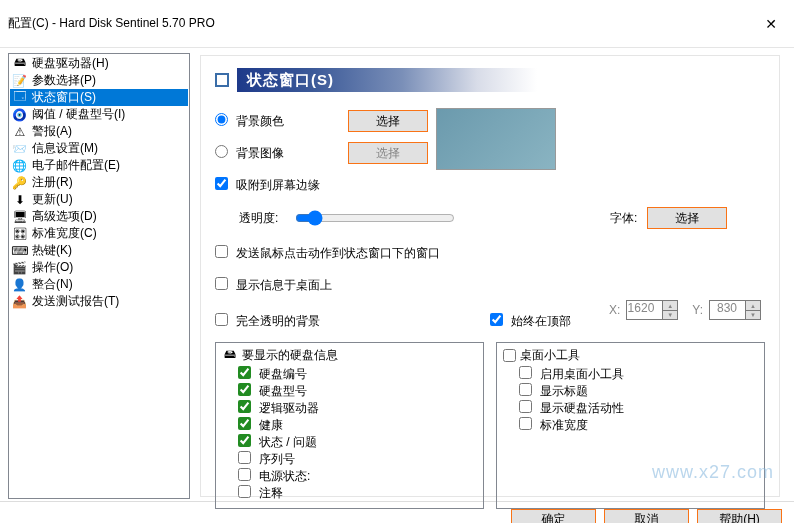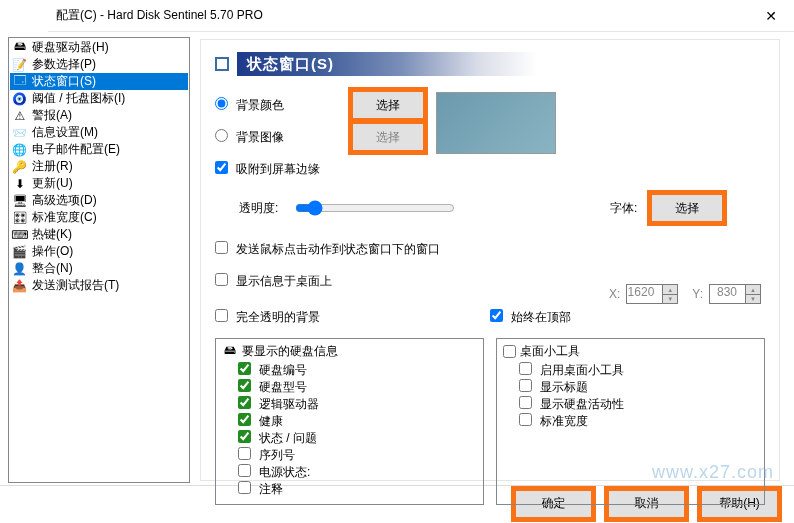--- a/index.html
+++ b/index.html
@@ -1,18 +1,18 @@
 <!DOCTYPE html>
 <html><head>
 <meta charset="utf-8">
 <style>
 * { margin: 0; padding: 0; box-sizing: border-box; font-family: "Microsoft YaHei", "SimSun", sans-serif; font-size: 12px; }
 body { background: #fff; width: 794px; height: 523px; position: relative; overflow: hidden; }
 
-.titlebar { height: 32px; display: flex; align-items: center; padding: 0 8px; background: #fff; border-bottom: 1px solid #e5e5e5; margin-left: 48px; }
+.titlebar { height: 48px; display: flex; align-items: center; padding: 0 8px; background: #fff; border-bottom: 1px solid #e5e5e5; }
 .titlebar-text { flex: 1; color: #000; font-size: 12px; }
 .titlebar-close { width: 30px; height: 20px; display: flex; align-items: center; justify-content: center; font-size: 14px; cursor: pointer; }
 
 .content { display: flex; height: 453px; padding: 5px 8px 2px 8px; }
 
 .sidebar { width: 182px; border: 1px solid #828790; background: #fff; overflow-y: auto; padding: 1px; }
 .sidebar-item { height: 17px; display: flex; align-items: center; padding-left: 2px; cursor: pointer; gap: 4px; }
 .sidebar-item.selected { background: #0078d7; color: #fff; }
 .sb-icon { width: 16px; height: 16px; display: flex; align-items: center; justify-content: center; flex-shrink: 0; }
 .sb-label { white-space: nowrap; }
@@ -22,21 +22,21 @@
 
 .section-header { display: flex; align-items: center; gap: 8px; margin-bottom: 18px; }
 .section-icon { width: 14px; height: 14px; border: 2px solid #3a6da8; background: #fff; flex-shrink: 0; }
 .section-title-wrap { height: 24px; display: flex; align-items: center; background: linear-gradient(90deg, #1e3a8a 0%, #3b5998 25%, #7a8fb8 55%, #d8dce8 80%, #fff 100%); padding: 0 16px 0 10px; flex: 0 0 300px; }
 .section-title { color: #fff; font-size: 15px; font-weight: bold; letter-spacing: 1px; }
 
 .opt-row { display: flex; align-items: center; margin-bottom: 10px; position: relative; height: 22px; }
 .radio-wrap, .check-wrap { display: flex; align-items: flex-start; gap: 8px; cursor: pointer; }
 input[type=radio], input[type=checkbox] { width: 13px; height: 13px; cursor: pointer; }
 
-.btn { border: 5px solid #f97316; background: #e1e1e1; padding: 2px 0; cursor: pointer; text-align: center; font-size: 12px; height: 36px; display: inline-flex; align-items: center; justify-content: center; }
+.btn { border: 1px solid #f97316; background: #e1e1e1; padding: 2px 0; cursor: pointer; text-align: center; font-size: 12px; height: 22px; display: inline-flex; align-items: center; justify-content: center; }
 .btn.disabled { color: #838383; pointer-events: none; }
 .btn-select { width: 80px; }
 .btn-bottom { width: 85px; }
 
 .swatch { position: absolute; left: 235px; top: 52px; width: 120px; height: 62px; background: linear-gradient(135deg, #6b9aad 0%, #8ab4c2 100%); border: 1px solid #999; }
 
 .slider-row { display: flex; align-items: center; margin: 6px 0 12px 24px; gap: 10px; }
 .slider-label { width: 46px; }
 .slider-track { width: 160px; height: 24px; display: flex; align-items: center; position: relative; }
 .slider-track input[type=range] { width: 100%; }
@@ -77,21 +77,21 @@
       <div class="sidebar-item">
         <span class="sb-icon">📝</span>
         <span class="sb-label">参数选择(P)</span>
       </div>
       <div class="sidebar-item selected">
         <span class="sb-icon">🗔</span>
         <span class="sb-label">状态窗口(S)</span>
       </div>
       <div class="sidebar-item">
         <span class="sb-icon">🧿</span>
-        <span class="sb-label">阈值 / 托盘图标(I)</span>
+        <span class="sb-label">阈值 / 硬盘型号(I)</span>
       </div>
       <div class="sidebar-item">
         <span class="sb-icon">⚠</span>
         <span class="sb-label">警报(A)</span>
       </div>
       <div class="sidebar-item">
         <span class="sb-icon">📨</span>
         <span class="sb-label">信息设置(M)</span>
       </div>
       <div class="sidebar-item">

